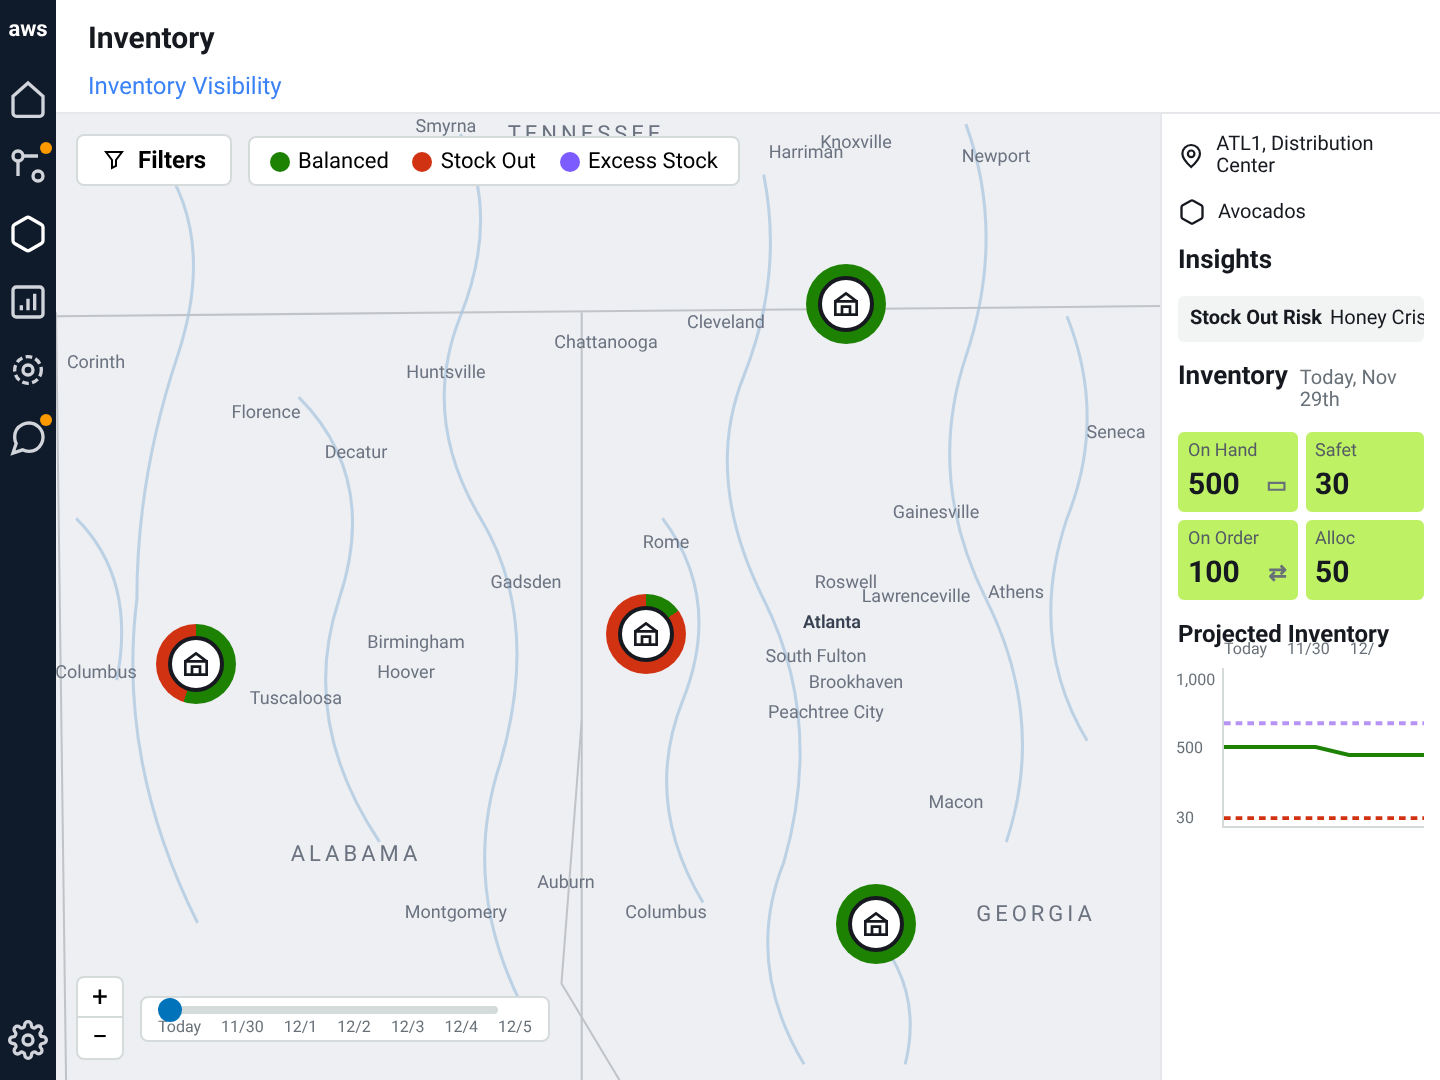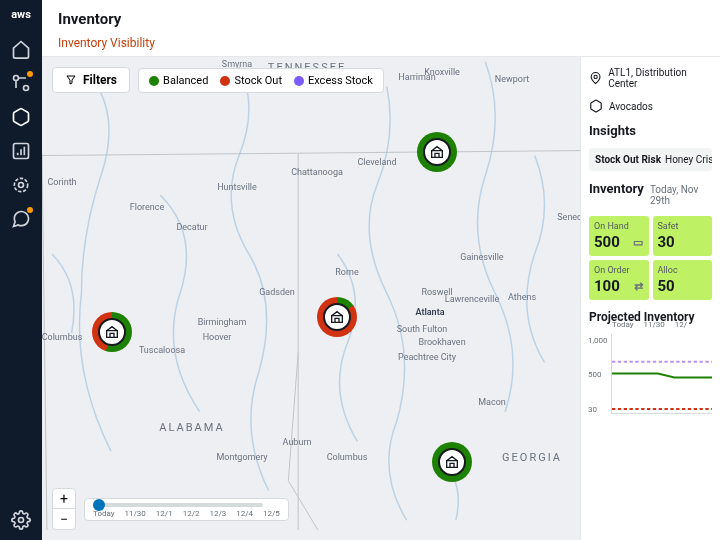--- a/index.html
+++ b/index.html
@@ -1,27 +1,27 @@
 <!DOCTYPE html>
 <html><head>
 <meta charset="utf-8">
 <style>
 *{box-sizing:border-box;margin:0;padding:0;font-family:-apple-system,BlinkMacSystemFont,"Segoe UI",Roboto,Arial,sans-serif}
 body{width:720px;height:540px;overflow:hidden;background:#fff;display:flex}
-.sidenav{width:42px;background:#0f1b2a;display:flex;flex-direction:column;align-items:center;padding-top:8px;gap:14px;color:#d1d5db;flex-shrink:0}
+.sidenav{width:28px;background:#0f1b2a;display:flex;flex-direction:column;align-items:center;padding-top:8px;gap:14px;color:#d1d5db;flex-shrink:0}
 .sidenav .logo{color:#fff;font-size:11px;font-weight:700;margin-bottom:4px}
 .sidenav .nav-icon{width:20px;height:20px;display:flex;align-items:center;justify-content:center;position:relative;cursor:pointer}
 .sidenav .nav-icon.active{color:#fff}
 .sidenav .dot{position:absolute;top:-2px;right:-2px;width:6px;height:6px;border-radius:50%;background:#ff9900}
 .sidenav .spacer{flex:1}
 .main{flex:1;display:flex;flex-direction:column;min-width:0}
 .header{padding:10px 16px 0 16px;border-bottom:1px solid #e5e7eb}
 .header h1{font-size:15px;font-weight:700;color:#16191f;margin-bottom:8px}
 .tabs{display:flex;gap:18px}
-.tab{font-size:12px;color:#c2410c;padding-bottom:6px;cursor:pointer}
+.tab{font-size:12px;color:#3b82f6;padding-bottom:6px;cursor:pointer}
 .tab.active{color:#0073bb;font-weight:700;border-bottom:2px solid #0073bb}
 .workspace{flex:1;display:flex;min-height:0}
 .map-area{flex:1;position:relative;background:#edeff2;overflow:hidden}
 .map-bg{position:absolute;inset:0}
 .controls-top{position:absolute;top:10px;left:10px;display:flex;gap:8px;align-items:flex-end}
 .filters-btn{background:#fff;border:1px solid #d5dbdb;border-radius:4px;padding:5px 12px;font-size:12px;font-weight:700;display:flex;align-items:center;gap:6px;cursor:pointer}
 .legend{background:#fff;border:1px solid #d5dbdb;border-radius:4px;padding:5px 10px;display:flex;gap:12px;align-items:center;font-size:11px}
 .legend-item{display:flex;align-items:center;gap:4px}
 .legend-dot{width:10px;height:10px;border-radius:50%}
 .node{position:absolute;width:40px;height:40px;transform:translate(-50%,-50%)}

